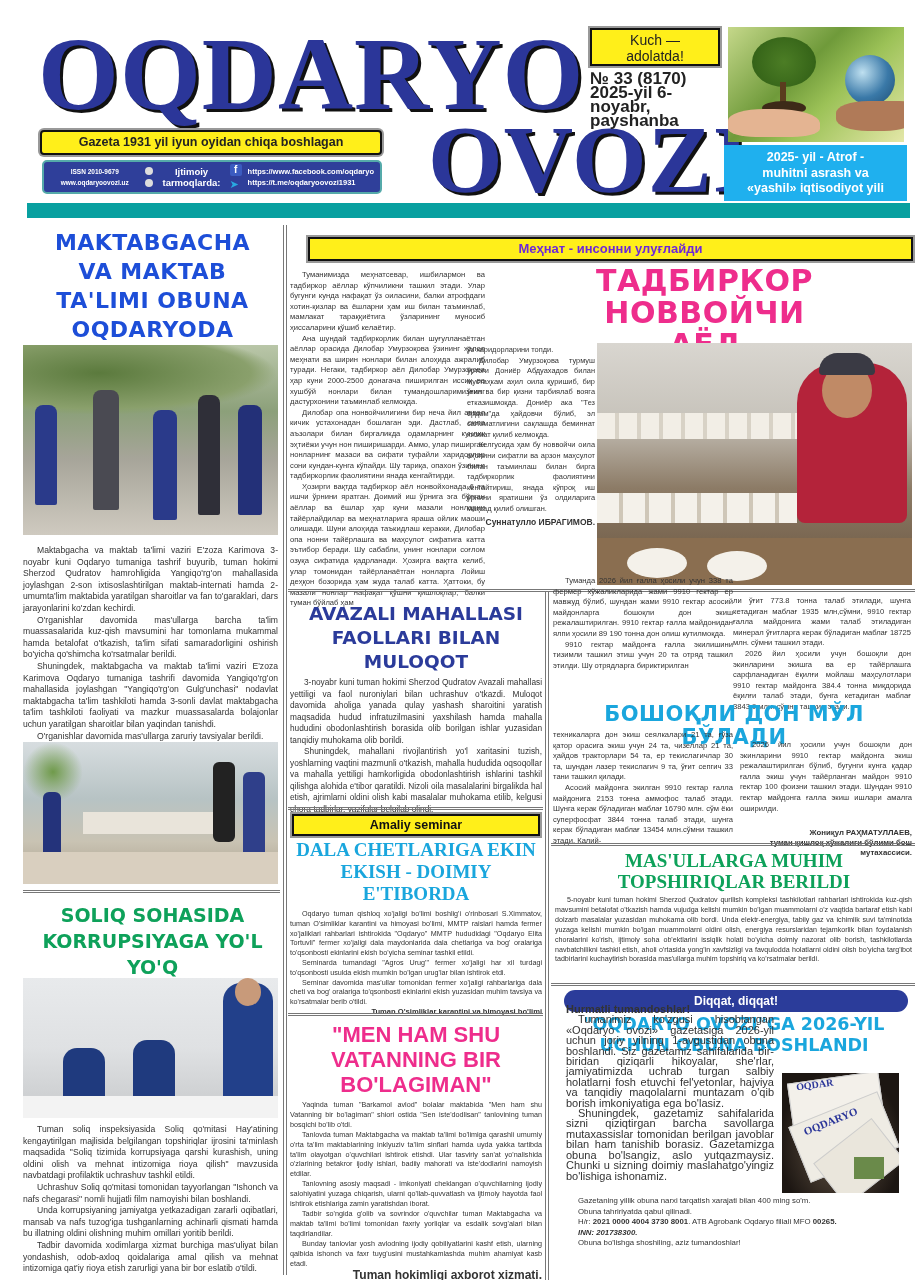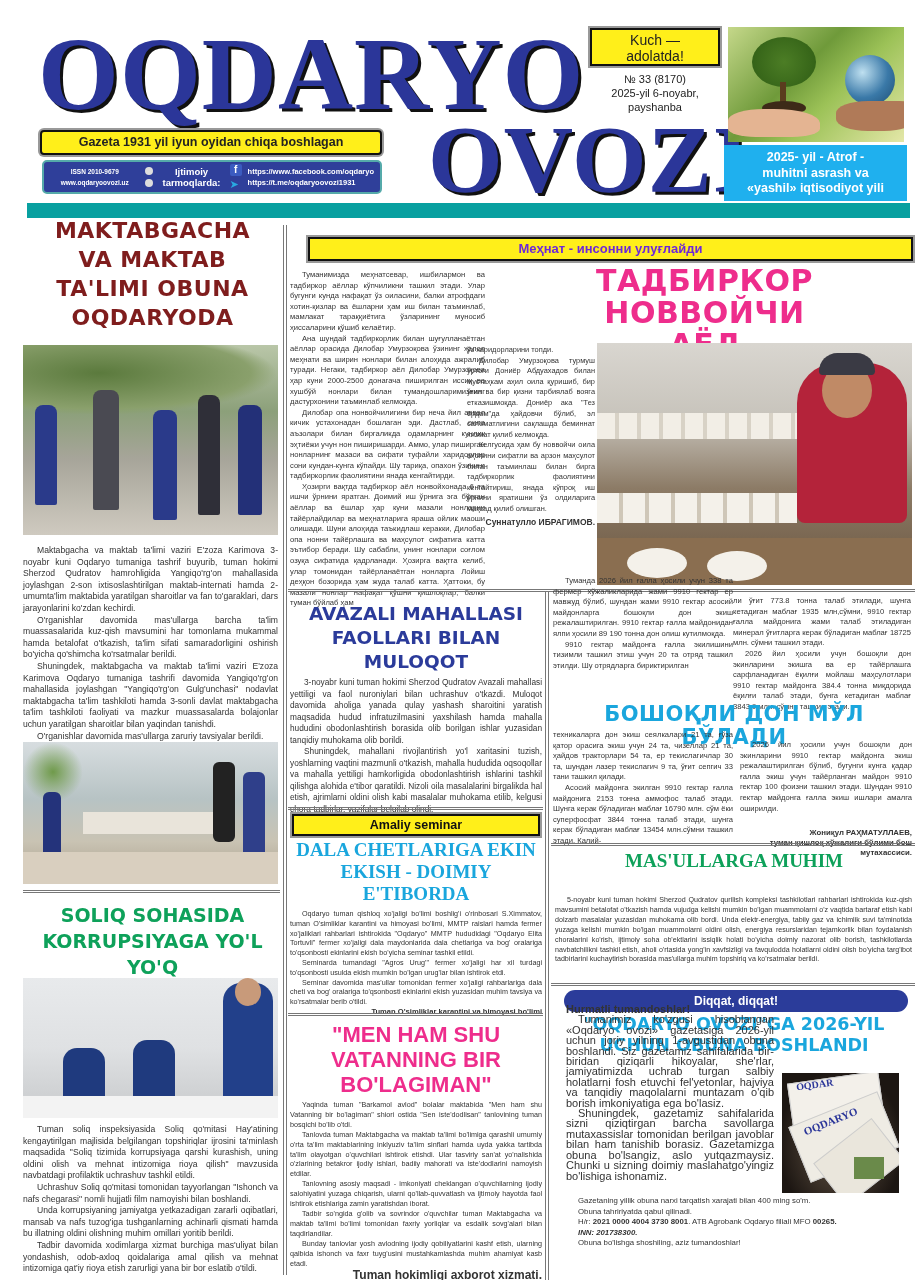--- a/index.html
+++ b/index.html
@@ -14,21 +14,21 @@
 .social{left:42px;top:160px;width:340px;height:34px;background:#2f3f9a;border:2px solid #5aa;border-radius:5px;color:#fff;display:flex;align-items:center;padding:0 6px;gap:6px}
 .social .isn{font-size:6.5px;font-weight:bold;text-align:center;line-height:11px;width:92px}
 .social .dots{width:8px;display:flex;flex-direction:column;gap:4px}
 .social .dots span{display:block;width:8px;height:8px;border-radius:50%;background:#ddd}
 .social .ijt{font-size:9.5px;font-weight:bold;text-align:center;line-height:11px;width:66px}
 .social .ico{display:flex;flex-direction:column;gap:2px}
 .social .fb{width:12px;height:12px;background:#3b5bc0;border-radius:2px;color:#fff;font-size:10px;font-weight:bold;text-align:center;line-height:12px}
 .social .tg{width:12px;height:12px;color:#29a9e0;font-size:11px;line-height:12px}
 .social .links{font-size:7.5px;font-weight:bold;line-height:11px}
 .kuch{left:590px;top:28px;width:130px;height:38px;font-size:14px;text-align:center;line-height:16px;padding-top:2px}
-.issue{left:590px;top:72px;width:130px;text-align:center;font-weight:normal;font-size:11px;line-height:14px}
+.issue{left:590px;top:72px;width:130px;text-align:left;font-weight:bold;font-size:17px;line-height:14px}
 .heroimg{left:728px;top:27px;width:176px;height:115px;background:linear-gradient(135deg,#c5d88a 0%,#6f9a3a 40%,#9cc257 60%,#e4e7a8 100%);overflow:hidden}
 .heroimg .tree{position:absolute;left:24px;top:10px;width:64px;height:50px;border-radius:50%;background:radial-gradient(circle,#4c7d25,#2e5c14)}
 .heroimg .trunk{position:absolute;left:52px;top:55px;width:6px;height:22px;background:#5a3d1e}
 .heroimg .soil{position:absolute;left:34px;top:74px;width:44px;height:14px;border-radius:50%;background:#3d2a18}
 .heroimg .hand1{position:absolute;left:0;top:82px;width:92px;height:28px;border-radius:40% 50% 30% 30%;background:#e4b492}
 .heroimg .globe{position:absolute;left:117px;top:28px;width:50px;height:50px;border-radius:50%;background:radial-gradient(circle at 35% 35%,#bfe0f0,#3a79a8 55%,#1e4c72)}
 .heroimg .hand2{position:absolute;left:108px;top:74px;width:80px;height:30px;border-radius:40% 20% 40% 40%;background:#b07a58}
 .yearbox{left:724px;top:145px;width:183px;height:56px;background:#1fb0ee;color:#fff;font-weight:bold;font-size:12.5px;text-align:center;line-height:15.5px;padding-top:5px}
 .teal{left:27px;top:203px;width:883px;height:15px;background:#08a0a0}
 .vline{position:absolute;width:1px;background:#777}
@@ -98,21 +98,21 @@
   <div>«yashil» iqtisodiyot yili</div>
 </div>
 
 <div class="abs teal"></div>
 
 <div class="vline" style="left:283px;top:225px;height:1050px"></div>
 <div class="vline" style="left:286px;top:225px;height:1050px"></div>
 <div class="vline" style="left:545px;top:592px;height:688px"></div>
 <div class="vline" style="left:548px;top:592px;height:688px"></div>
 
-<div class="abs head" style="left:25px;top:216px;width:255px;font-size:22px;color:#7f1d1d;font-family:'DejaVu Sans',sans-serif;letter-spacing:.5px;line-height:29px">
+<div class="abs head" style="left:25px;top:228px;width:255px;font-size:22px;color:#1d4ed8;font-family:'DejaVu Sans',sans-serif;letter-spacing:.5px;line-height:29px">
   <div>MAKTABGACHA</div>
   <div>VA MAKTAB</div>
   <div>TA'LIMI OBUNA</div>
   <div>OQDARYODA</div>
 </div>
 <div class="photo" style="left:23px;top:345px;width:255px;height:190px;background:linear-gradient(180deg,#b9c6a8 0%,#8ca07a 35%,#a7a59a 60%,#cfcac0 100%)">
   <div style="position:absolute;left:0;top:0;width:255px;height:70px;background:radial-gradient(ellipse at 30% 40%,#5b7a3d,#8aa06c 60%,transparent 70%)"></div>
   <div style="position:absolute;left:12px;top:60px;width:22px;height:100px;background:#2a3a8a;border-radius:8px 8px 2px 2px"></div>
   <div style="position:absolute;left:70px;top:45px;width:26px;height:120px;background:#4a4a52;border-radius:8px 8px 2px 2px"></div>
   <div style="position:absolute;left:130px;top:65px;width:24px;height:110px;background:#2a3a8a;border-radius:8px 8px 2px 2px"></div>
@@ -240,20 +240,21 @@
   <div class="sig" style="margin-top:14px;font-size:7.8px;line-height:10px">
     <div>Жониқул РАҲМАТУЛЛАЕВ,</div>
     <div>туман қишлоқ хўжалиги бўлими бош</div>
     <div>мутахассиси.</div>
   </div>
 </div>
 <div class="hline" style="left:551px;top:843px;width:364px"></div>
 
 <div class="abs head" style="left:553px;top:850px;width:362px;font-size:19px;color:#0ea15a;font-family:'Liberation Serif',serif;line-height:21px">
   <div>MAS'ULLARGA MUHIM</div>
+  <div>TOPSHIRIQLAR BERILDI</div>
 </div>
 <div class="abs bodyc" style="left:555px;top:896px;width:357px;font-size:7.1px;line-height:9.9px">
   <p>5-noyabr kuni tuman hokimi Sherzod Qudratov qurilish kompleksi tashkilotlari rahbarlari ishtirokida kuz-qish mavsumini betalofat o'tkazish hamda vujudga kelishi mumkin bo'lgan muammolarni o'z vaqtida bartaraf etish kabi dolzarb masalalar yuzasidan muhokama olib bordi. Unda elektr-energiya, tabiiy gaz va ichimlik suvi ta'minotida yuzaga kelishi mumkin bo'lgan muammolarni oldini olish, energiya resurslaridan tejamkorlik bilan foydalanish choralarini ko'rish, ijtimoiy soha ob'ektlarini issiqlik holati bo'yicha doimiy nazorat olib borish, tashkilotlarda navbatchilikni tashkil etish, aholi o'rtasida yong'in xavfsizligi va favqulodda holatlarni oldini olish bo'yicha targ'ibot tadbirlarini kuchaytirish borasida mas'ullarga muhim topshiriq va ko'rsatmalar berildi.</p>
 </div>
 <div class="hline" style="left:551px;top:983px;width:364px"></div>
 
 <div class="abs pill" style="left:564px;top:990px;width:344px;height:22px;font-size:12px;line-height:22px">Diqqat, diqqat!</div>
 <div class="abs head" style="left:553px;top:1014px;width:362px;font-size:17.5px;color:#1aa6dd;font-family:'DejaVu Sans',sans-serif;line-height:21px">
   <div>"OQDARYO OVOZI"GA 2026-YIL</div>
   <div>UCHUN OBUNA BOSHLANDI</div>

